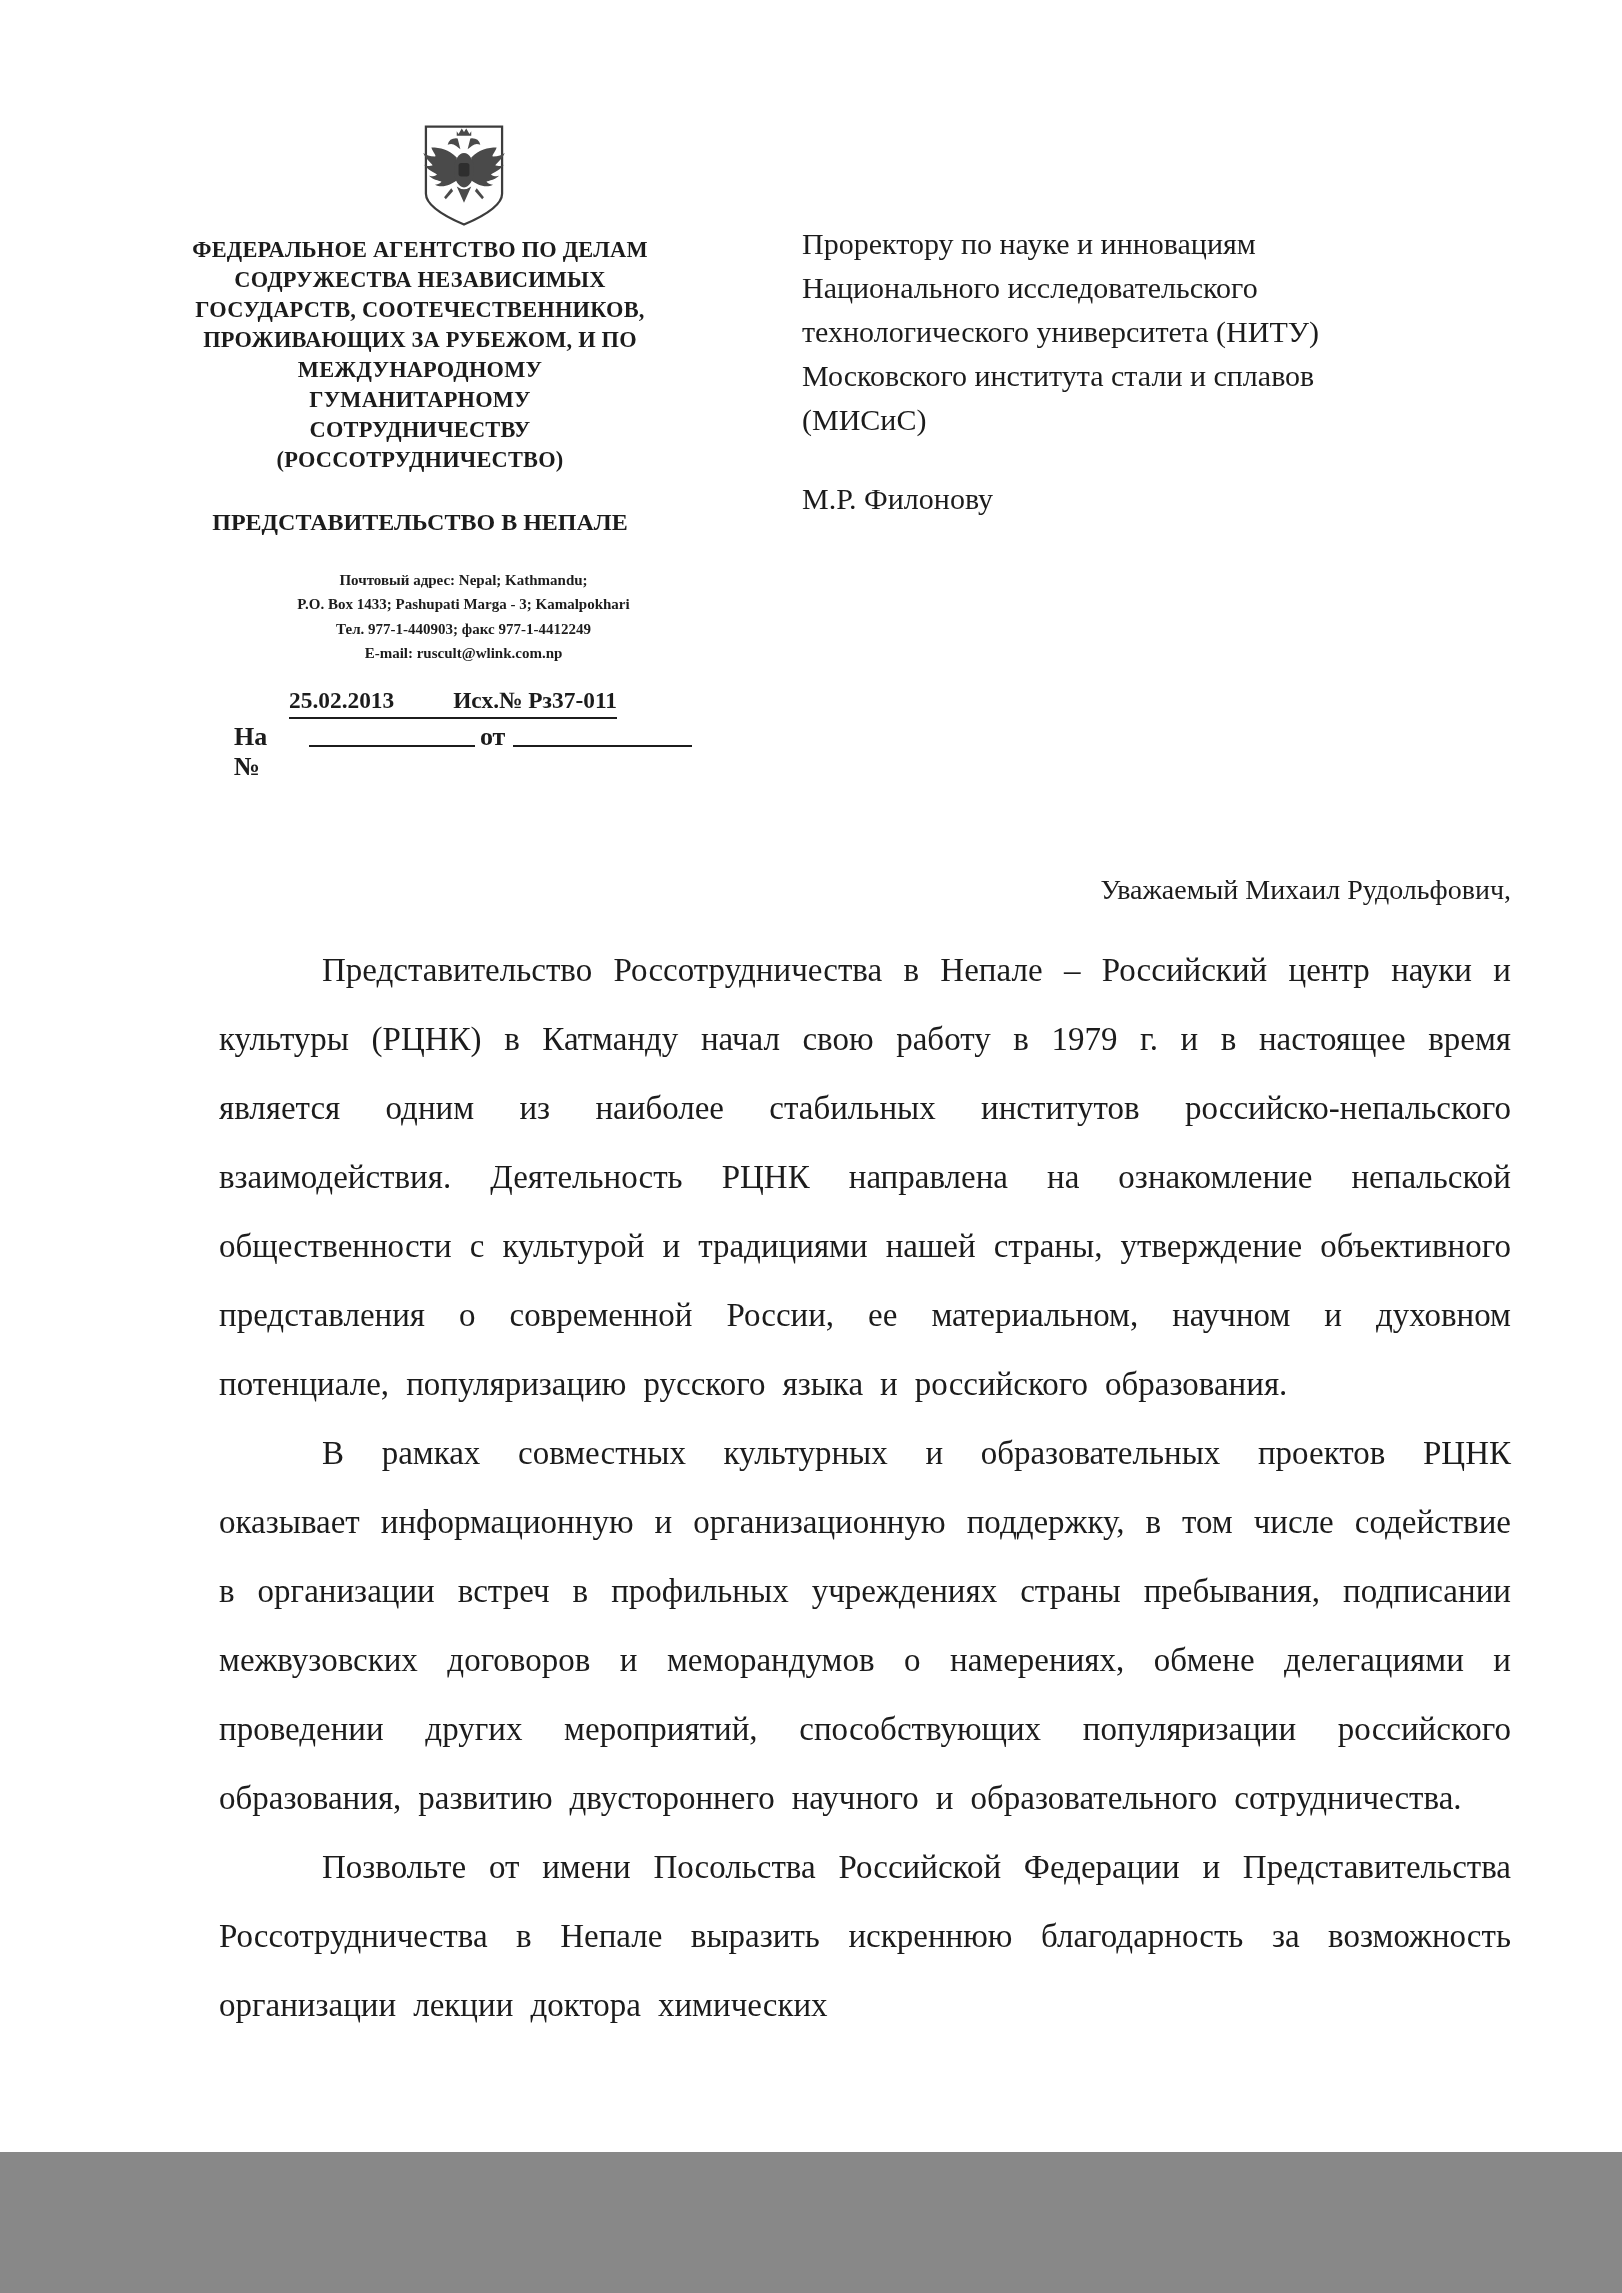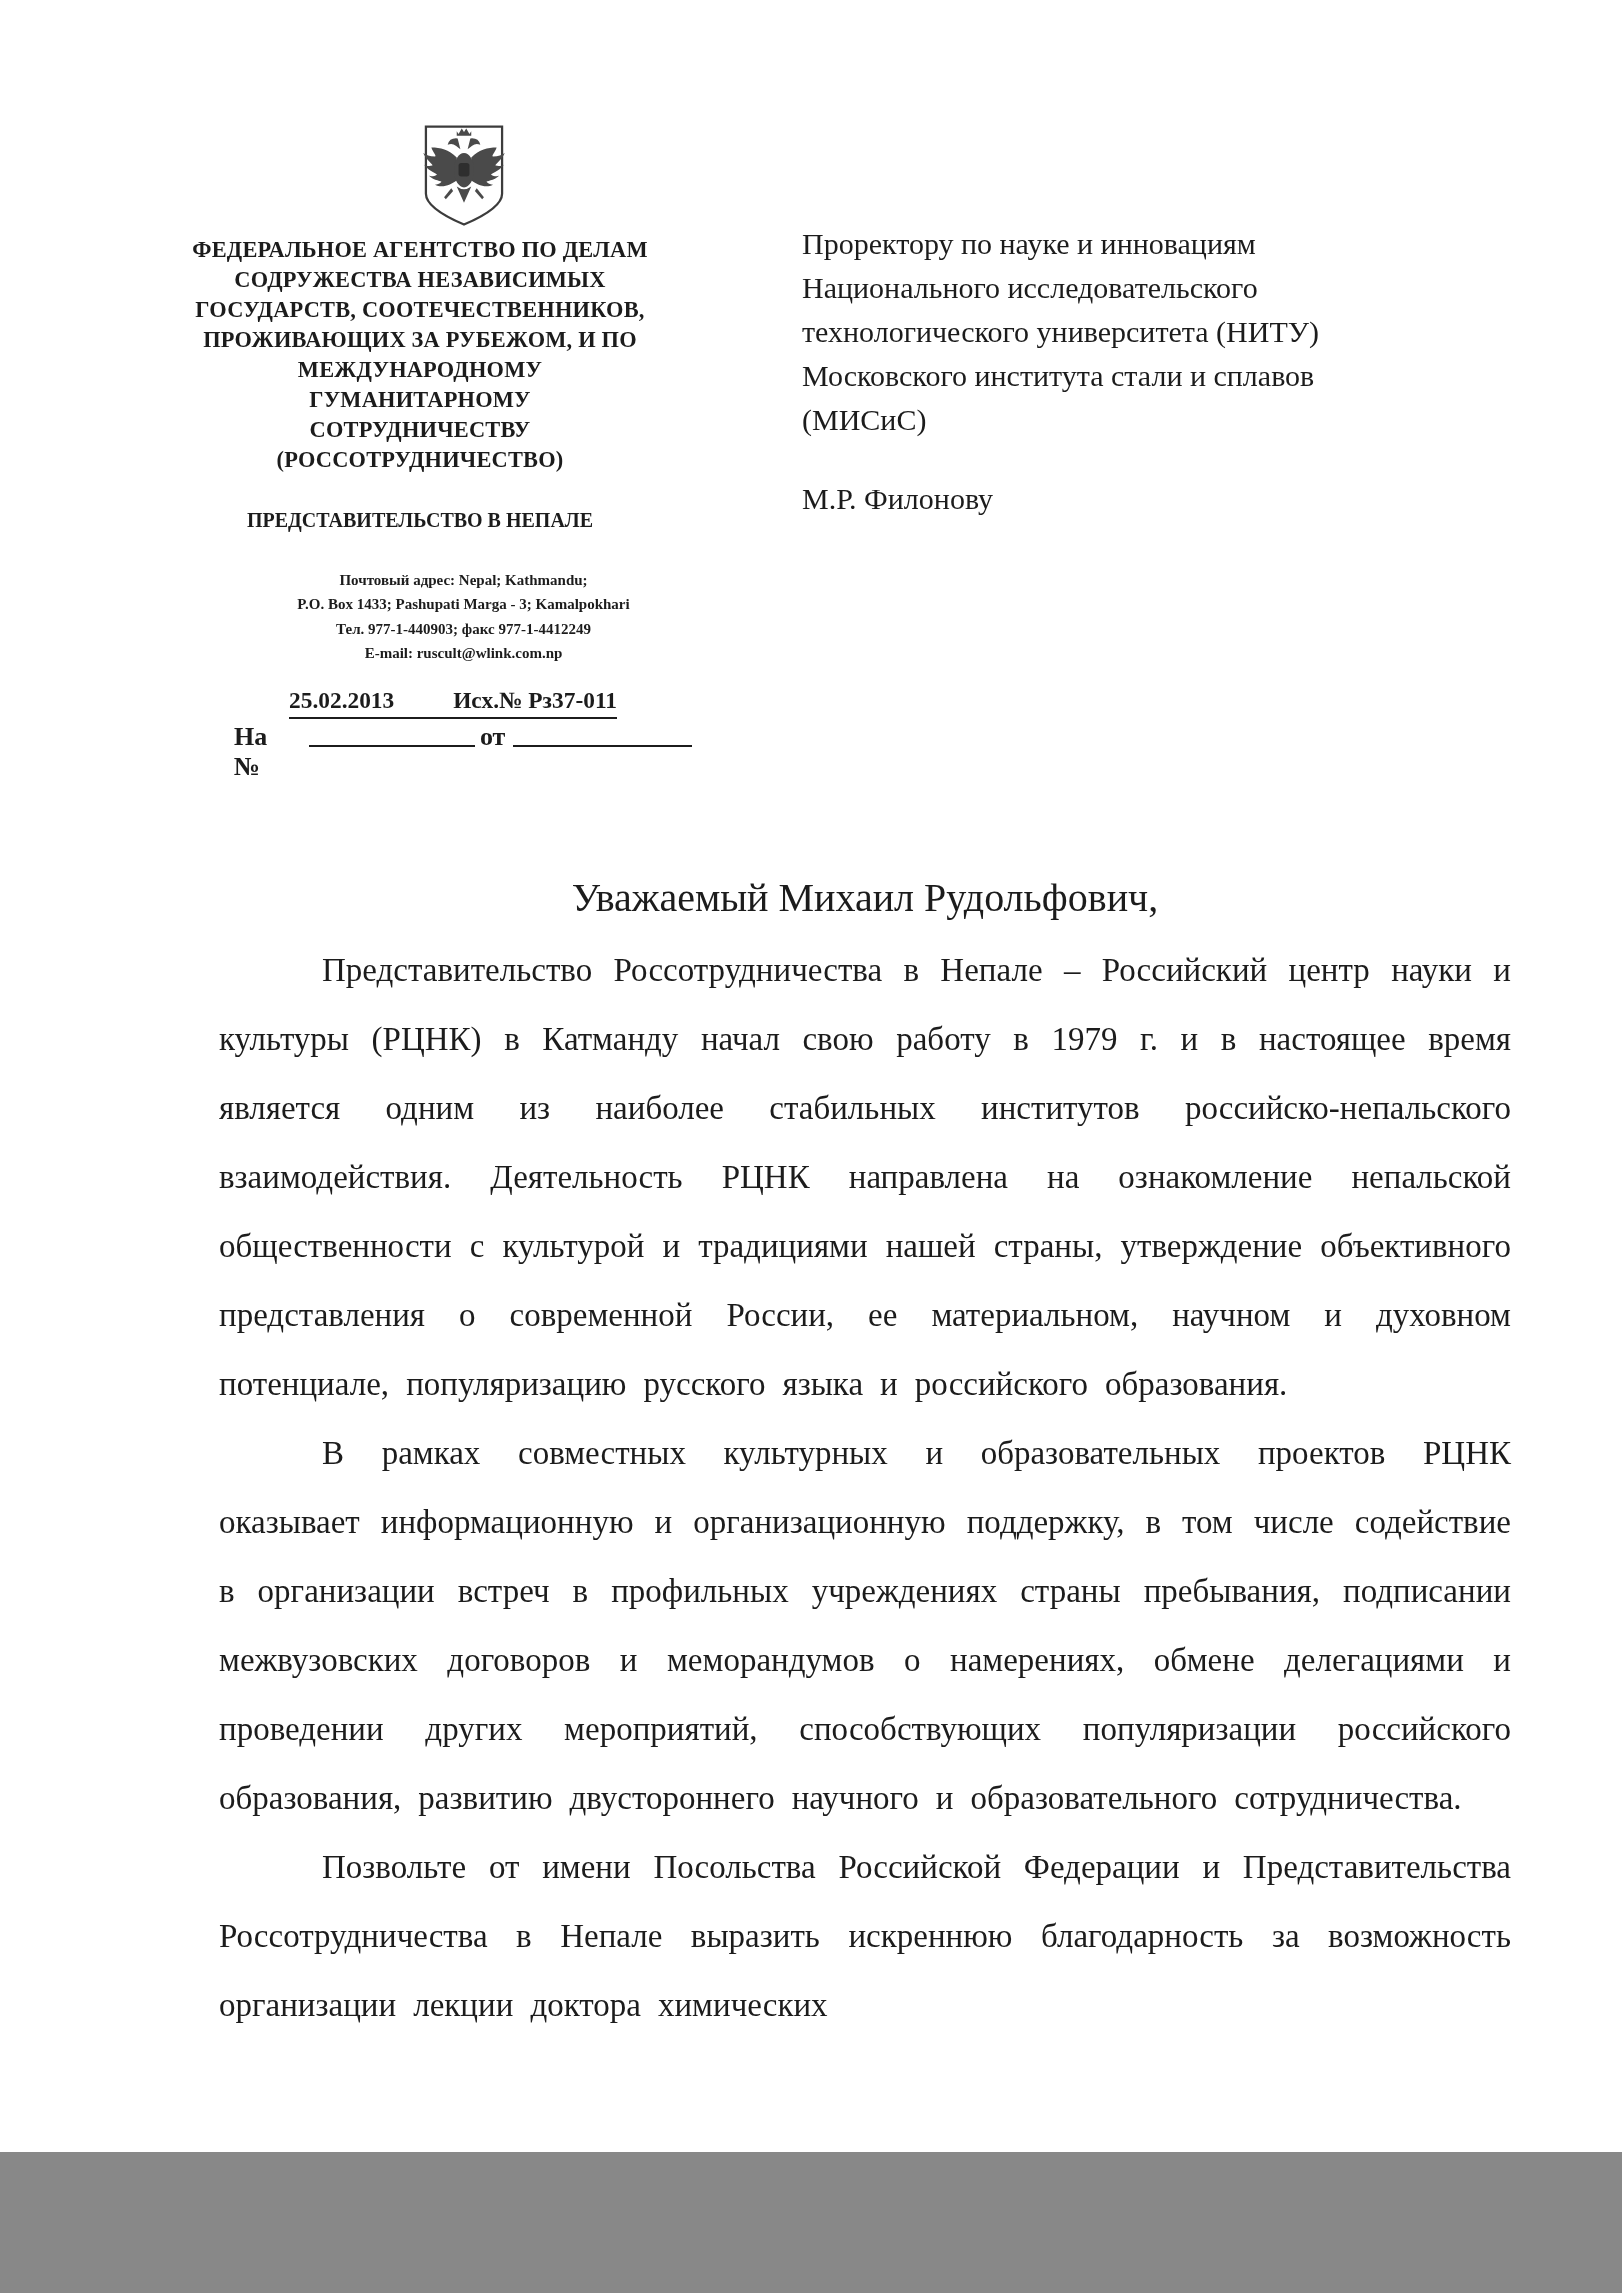--- a/index.html
+++ b/index.html
@@ -24,21 +24,21 @@
     text-align: center;
     font-weight: bold;
     font-size: 22.4px;
     line-height: 30px;
     letter-spacing: 0.2px;
   }
   .office-title {
     left: 137px; top: 509px; width: 566px;
     text-align: center;
     font-weight: bold;
-    font-size: 20px;
+    font-size: 24px;
   }
   .postal {
     left: 171px; top: 568px; width: 585px;
     text-align: center;
     font-weight: bold;
     font-size: 15px;
     line-height: 24.4px;
   }
   .ref-row1 {
     left: 289px; top: 687px; width: 328px;
@@ -72,22 +72,22 @@
     line-height: 44px;
   }
   .addressee-name {
     left: 802px; top: 482px; width: 488px;
     font-size: 30px;
   }
 
   
   .salutation {
     left: 219px; top: 874px; width: 1292px;
-    text-align: center;
-    font-size: 40px;
+    text-align: right;
+    font-size: 28px;
   }
   .body-text {
     left: 219px; top: 936px; width: 1292px;
     font-size: 33px;
     line-height: 69px;
     text-align: justify;
     word-spacing: 8.8px;
   }
   .para { text-indent: 103px; margin: 0; }
 

